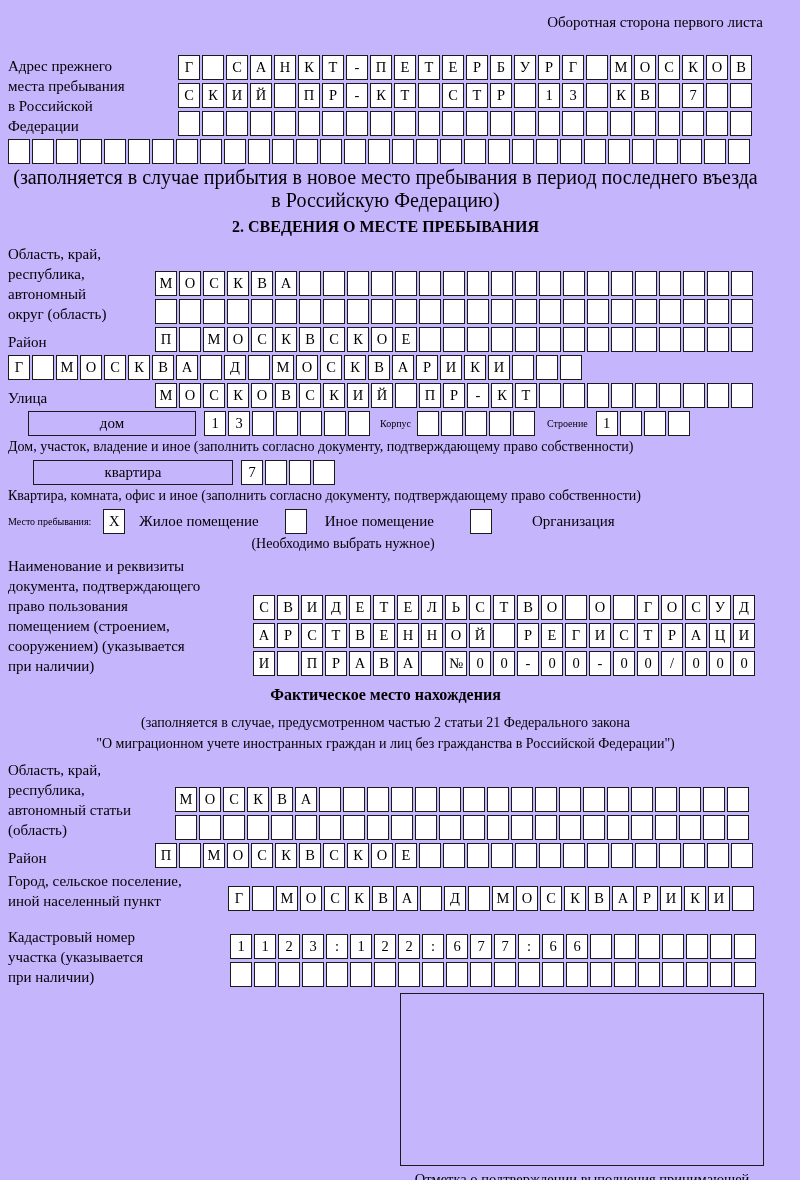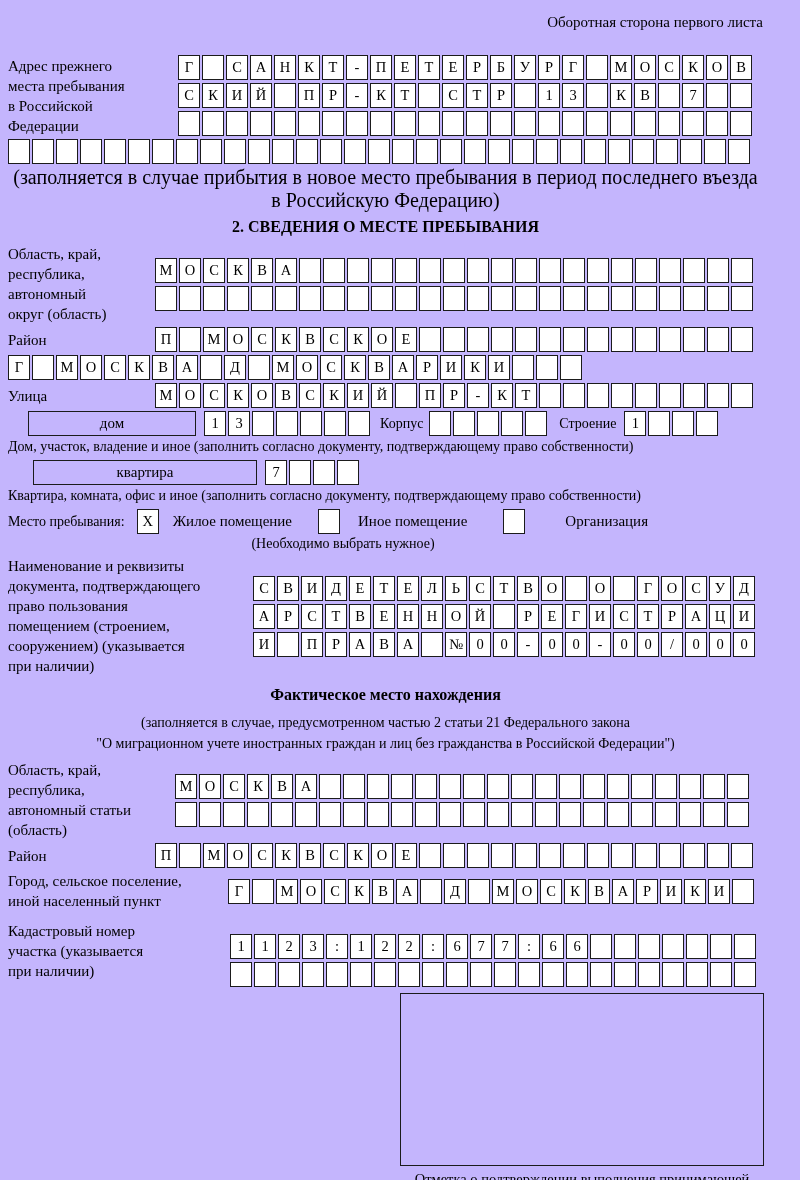--- a/index.html
+++ b/index.html
@@ -1,31 +1,31 @@
 <!DOCTYPE html>
 <html><head>
 <meta charset="utf-8">
 <style>
   html,body{margin:0;padding:0;background:#fff;}
   .page{width:800px;height:1180px;box-sizing:border-box;padding:14px 37px 8px 8px;
         font-family:"Liberation Serif","DejaVu Serif",serif;color:#000;background:#c4b5fd;
         overflow:hidden;position:relative;}
   .hdr{ text-align:right;font-size:15px;margin-bottom:24px;}
-  .frow{display:flex;align-items:center;margin-bottom:3px;}
+  .frow{display:flex;align-items:flex-end;margin-bottom:3px;}
   .lbl{font-size:15px;line-height:20px;flex-shrink:0;}
   .cellcol{display:flex;flex-direction:column;gap:3px;}
   .cells{display:flex;gap:2px;}
   .cell{flex:0 0 22px;width:22px;height:25px;border:1.6px solid #1b1b1b;box-sizing:border-box;
         display:flex;align-items:center;justify-content:center;font-size:14.5px;line-height:1;background:#fff;}
   .note{font-size:20px;text-align:center;margin:2px 0 6px 0;}
   .note-l{font-size:14px;margin:1px 0 5px 0;}
   .sect-title{font-size:16px;font-weight:bold;text-align:center;margin:6px 0 8px 0;}
   .label-box{border:1.6px solid #1b1b1b;height:25px;box-sizing:border-box;display:flex;
         align-items:center;justify-content:center;font-size:15px;flex-shrink:0;}
-  .inline-lbl{font-size:14px;line-height:25px;flex-shrink:0;}
+  .inline-lbl{font-size:10px;line-height:25px;flex-shrink:0;}
   .opt-label{font-size:15px;line-height:25px;}
   .center-note{width:490px;margin-left:90px;text-align:center;font-size:14px;margin-top:2px;margin-bottom:4px;}
   .fact-note{font-size:14px;text-align:center;line-height:21px;margin-bottom:6px;}
   .stamp-box{margin-left:392px;margin-top:6px;width:364px;height:173px;
         border:1.8px solid #1b1b1b;box-sizing:border-box;}
   .stamp-cap{margin-left:384px;width:380px;text-align:center;font-size:14.5px;line-height:19px;margin-top:4px;}
   .mesto-row{display:flex;align-items:center;margin-top:4px;}
 </style>
 </head>
 <body>
@@ -338,21 +338,21 @@
     <div class="cells">
         <span class="cell">1</span>
         <span class="cell"></span>
         <span class="cell"></span>
         <span class="cell"></span>
       </div>
   </div>
   <div class="note-l">Дом, участок, владение и иное (заполнить согласно документу, подтверждающему право собственности)</div>
 
   <div class="frow" style="align-items:center">
-    <div class="label-box" style="width:224px;margin-left:25px">квартира</div>
+    <div class="label-box" style="width:200px;margin-left:25px">квартира</div>
     <div class="cells" style="margin-left:8px">
         <span class="cell">7</span>
         <span class="cell"></span>
         <span class="cell"></span>
         <span class="cell"></span>
       </div>
   </div>
   <div class="note-l">Квартира, комната, офис и иное (заполнить согласно документу, подтверждающему право собственности)</div>
 
   <div class="mesto-row">

